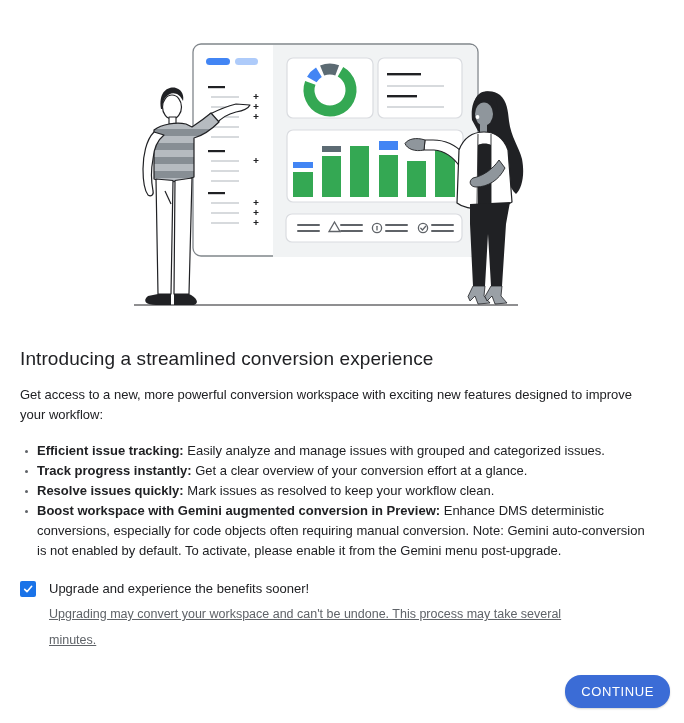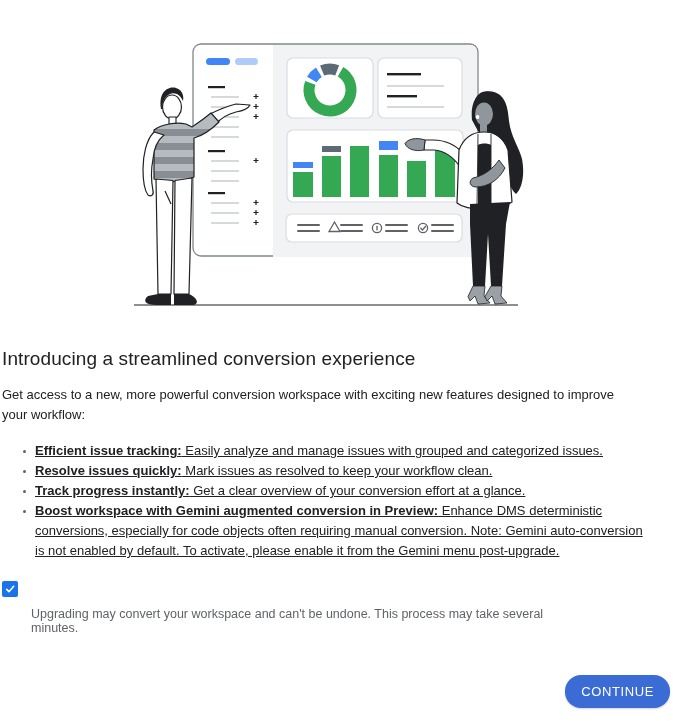--- a/index.html
+++ b/index.html
@@ -1,35 +1,35 @@
 <!DOCTYPE html>
 <html><head>
 <meta charset="utf-8">
 <style>
   html,body{margin:0;padding:0;}
   body{
     width:684px;height:723px;position:relative;background:#ffffff;
     font-family:"Liberation Sans", sans-serif;color:#202124;overflow:hidden;
   }
   .illustration{position:absolute;left:128px;top:28px;width:396px;height:285px;}
-  .content{position:absolute;left:2px;top:348px;width:644px;}
+  .content{position:absolute;left:20px;top:348px;width:644px;}
   h1.title{font-size:19px;font-weight:400;color:#202124;margin:0 0 15px 0;letter-spacing:0.1px;}
   p.intro{font-size:13px;line-height:20px;margin:0 16px 16px 0;width:618px;}
-  ul.features{list-style:none;margin:16px;padding:0 0 0 5px;width:632px;text-decoration:underline;}
+  ul.features{list-style:none;margin:0;padding:0 0 0 5px;width:632px;}
   ul.features li{position:relative;padding-left:12px;font-size:13px;line-height:20px;}
   ul.features li .dot{position:absolute;left:0;top:8.5px;width:3px;height:3px;border-radius:50%;background:#5f6368;}
   ul.features li b{font-weight:700;}
   .checkbox-row{display:flex;align-items:flex-start;margin-top:19px;}
   .checkbox{
     width:16px;height:16px;border-radius:2px;background:#1a73e8;flex:0 0 auto;
     display:flex;align-items:center;justify-content:center;margin-top:1px;cursor:pointer;
   }
   .checkbox svg{display:block;}
   .checkbox-label{font-size:13px;line-height:18px;margin-left:13px;cursor:pointer;}
-  .checkbox-note{margin-left:29px;margin-top:10px;color:#5f6368;font-size:12.5px;line-height:14px;width:560px;}
+  .checkbox-note{margin-left:29px;margin-top:3px;color:#5f6368;font-size:12.5px;line-height:26px;width:560px;text-decoration:underline;}
   .continue-btn{
     position:absolute;right:14px;bottom:15px;background:#3b6cd6;color:#ffffff;border:none;
     font-family:"Liberation Sans", sans-serif;font-size:13px;font-weight:500;letter-spacing:0.6px;
     padding:9px 16px;border-radius:16px;cursor:pointer;box-shadow:0 1px 2px rgba(0,0,0,0.18);
   }
 </style>
 </head>
 <body>
 
 <div class="illustration">
@@ -182,27 +182,28 @@
     <path d="M363,258 L374,258 L373,268 L379,275 L367,276 L364,268 L359,273 L357,268.5 Z" fill="#9aa0a6" stroke="#202124" stroke-width="0.8"></path>
   </g>
 </svg>
 </div>
 
 <div class="content">
   <h1 class="title">Introducing a streamlined conversion experience</h1>
   <p class="intro">Get access to a new, more powerful conversion workspace with exciting new features designed to improve your workflow:</p>
   <ul class="features">
     <li><span class="dot"></span><b>Efficient issue tracking:</b><span> Easily analyze and manage issues with grouped and categorized issues.</span></li>
+    <li><span class="dot"></span><b>Track progress instantly:</b><span> Get a clear overview of your conversion effort at a glance.</span></li>
     <li><span class="dot"></span><b>Resolve issues quickly:</b><span> Mark issues as resolved to keep your workflow clean.</span></li>
-    <li><span class="dot"></span><b>Track progress instantly:</b><span> Get a clear overview of your conversion effort at a glance.</span></li>
     <li><span class="dot"></span><b>Boost workspace with Gemini augmented conversion in Preview:</b><span> Enhance DMS deterministic conversions, especially for code objects often requiring manual conversion. Note: Gemini auto-conversion is not enabled by default. To activate, please enable it from the Gemini menu post-upgrade.</span></li>
   </ul>
   <div class="checkbox-row">
     <div class="checkbox" role="checkbox" aria-checked="true">
       <svg width="12" height="12" viewBox="0 0 18 18">
         <path d="M4 9.5 L7.5 13 L14.5 5" fill="none" stroke="#ffffff" stroke-width="2.4" stroke-linecap="round" stroke-linejoin="round"></path>
       </svg>
     </div>
+    <span class="checkbox-label">Upgrade and experience the benefits sooner!</span>
   </div>
   <div class="checkbox-note">Upgrading may convert your workspace and can't be undone. This process may take several minutes.</div>
 </div>
 
 <button class="continue-btn">CONTINUE</button>
 
 </body></html>

